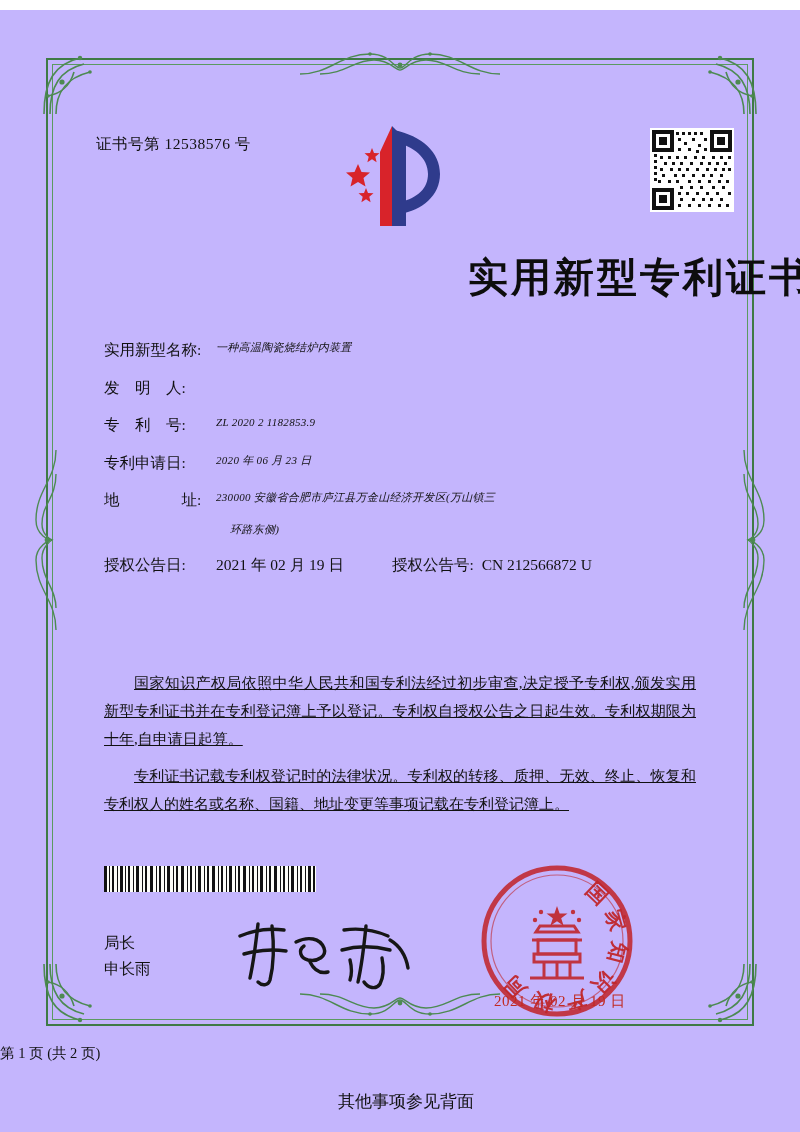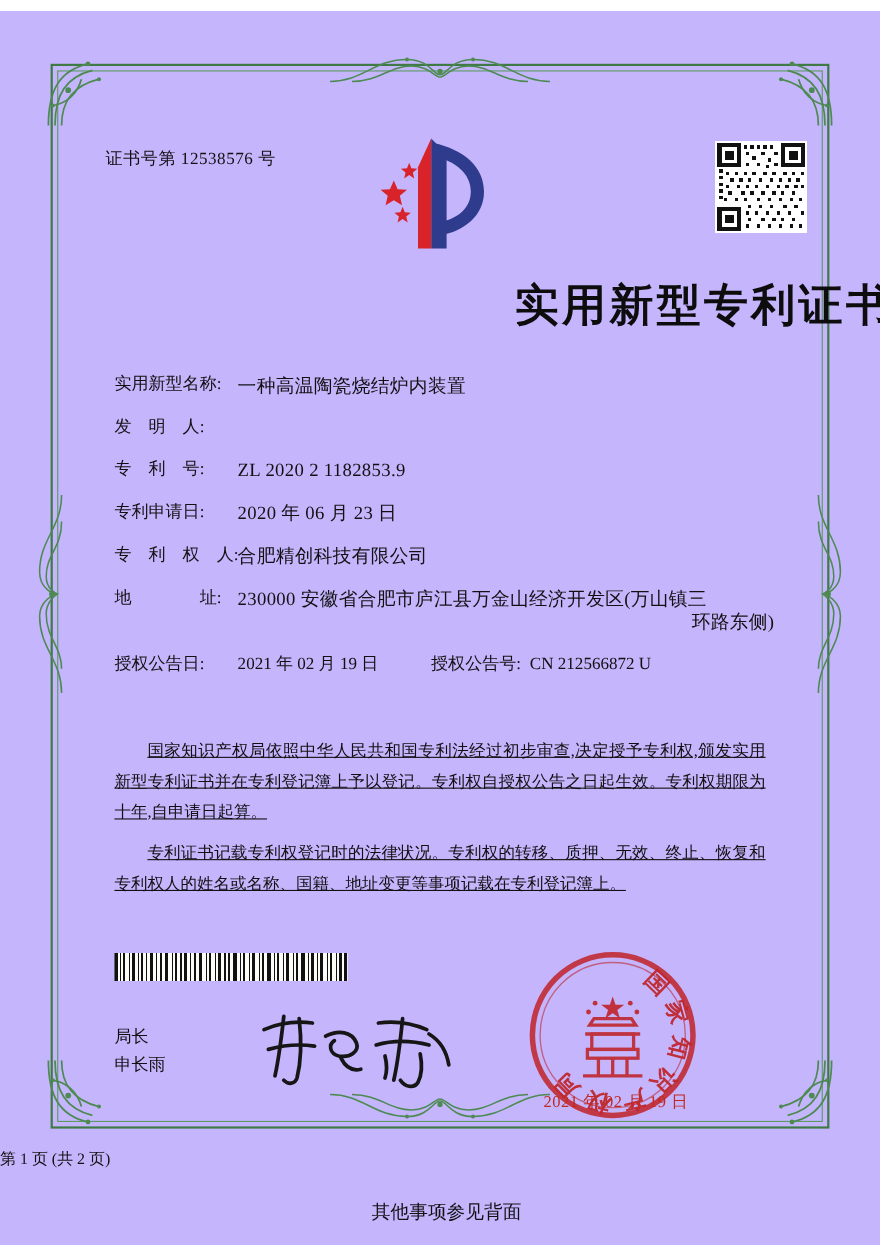--- a/index.html
+++ b/index.html
@@ -120,28 +120,28 @@
   }
   .field-label {
     width: 112px;
     flex: 0 0 112px;
     white-space: pre;
     font-size: 15.5px;
     letter-spacing: 0px;
   }
   .field-value {
     flex: 1;
-    font-size: 17px;
+    font-size: 11px;
     letter-spacing: 0.3px;
+    font-style: italic;
   }
   .field-value .wrap2 {
     display: block;
-    margin-top: 4px;
+    margin-top: 21px;
     margin-left: 14px;
-    text-align: right;
   }
   .row-inline {
     display: flex;
     align-items: flex-start;
     margin-bottom: 22px;
   }
   .inline-label {
     width: 112px;
     flex: 0 0 112px;
     white-space: pre;
@@ -489,24 +489,20 @@
     <div class="field-row">
       <div class="field-label">专　利　号:</div>
       <div class="field-value">ZL 2020 2 1182853.9</div>
     </div>
 
     <div class="field-row">
       <div class="field-label">专利申请日:</div>
       <div class="field-value">2020 年 06 月 23 日</div>
     </div>
 
-    <div class="field-row">
-      <div class="field-label">专　利　权　人:</div>
-      <div class="field-value">合肥精创科技有限公司</div>
-    </div>
 
     <div class="field-row">
       <div class="field-label">地　　　　址:</div>
       <div class="field-value">
         <span>230000  安徽省合肥市庐江县万金山经济开发区(万山镇三</span>
         <span class="wrap2">环路东侧)</span>
       </div>
     </div>
 
     <div class="row-inline">

